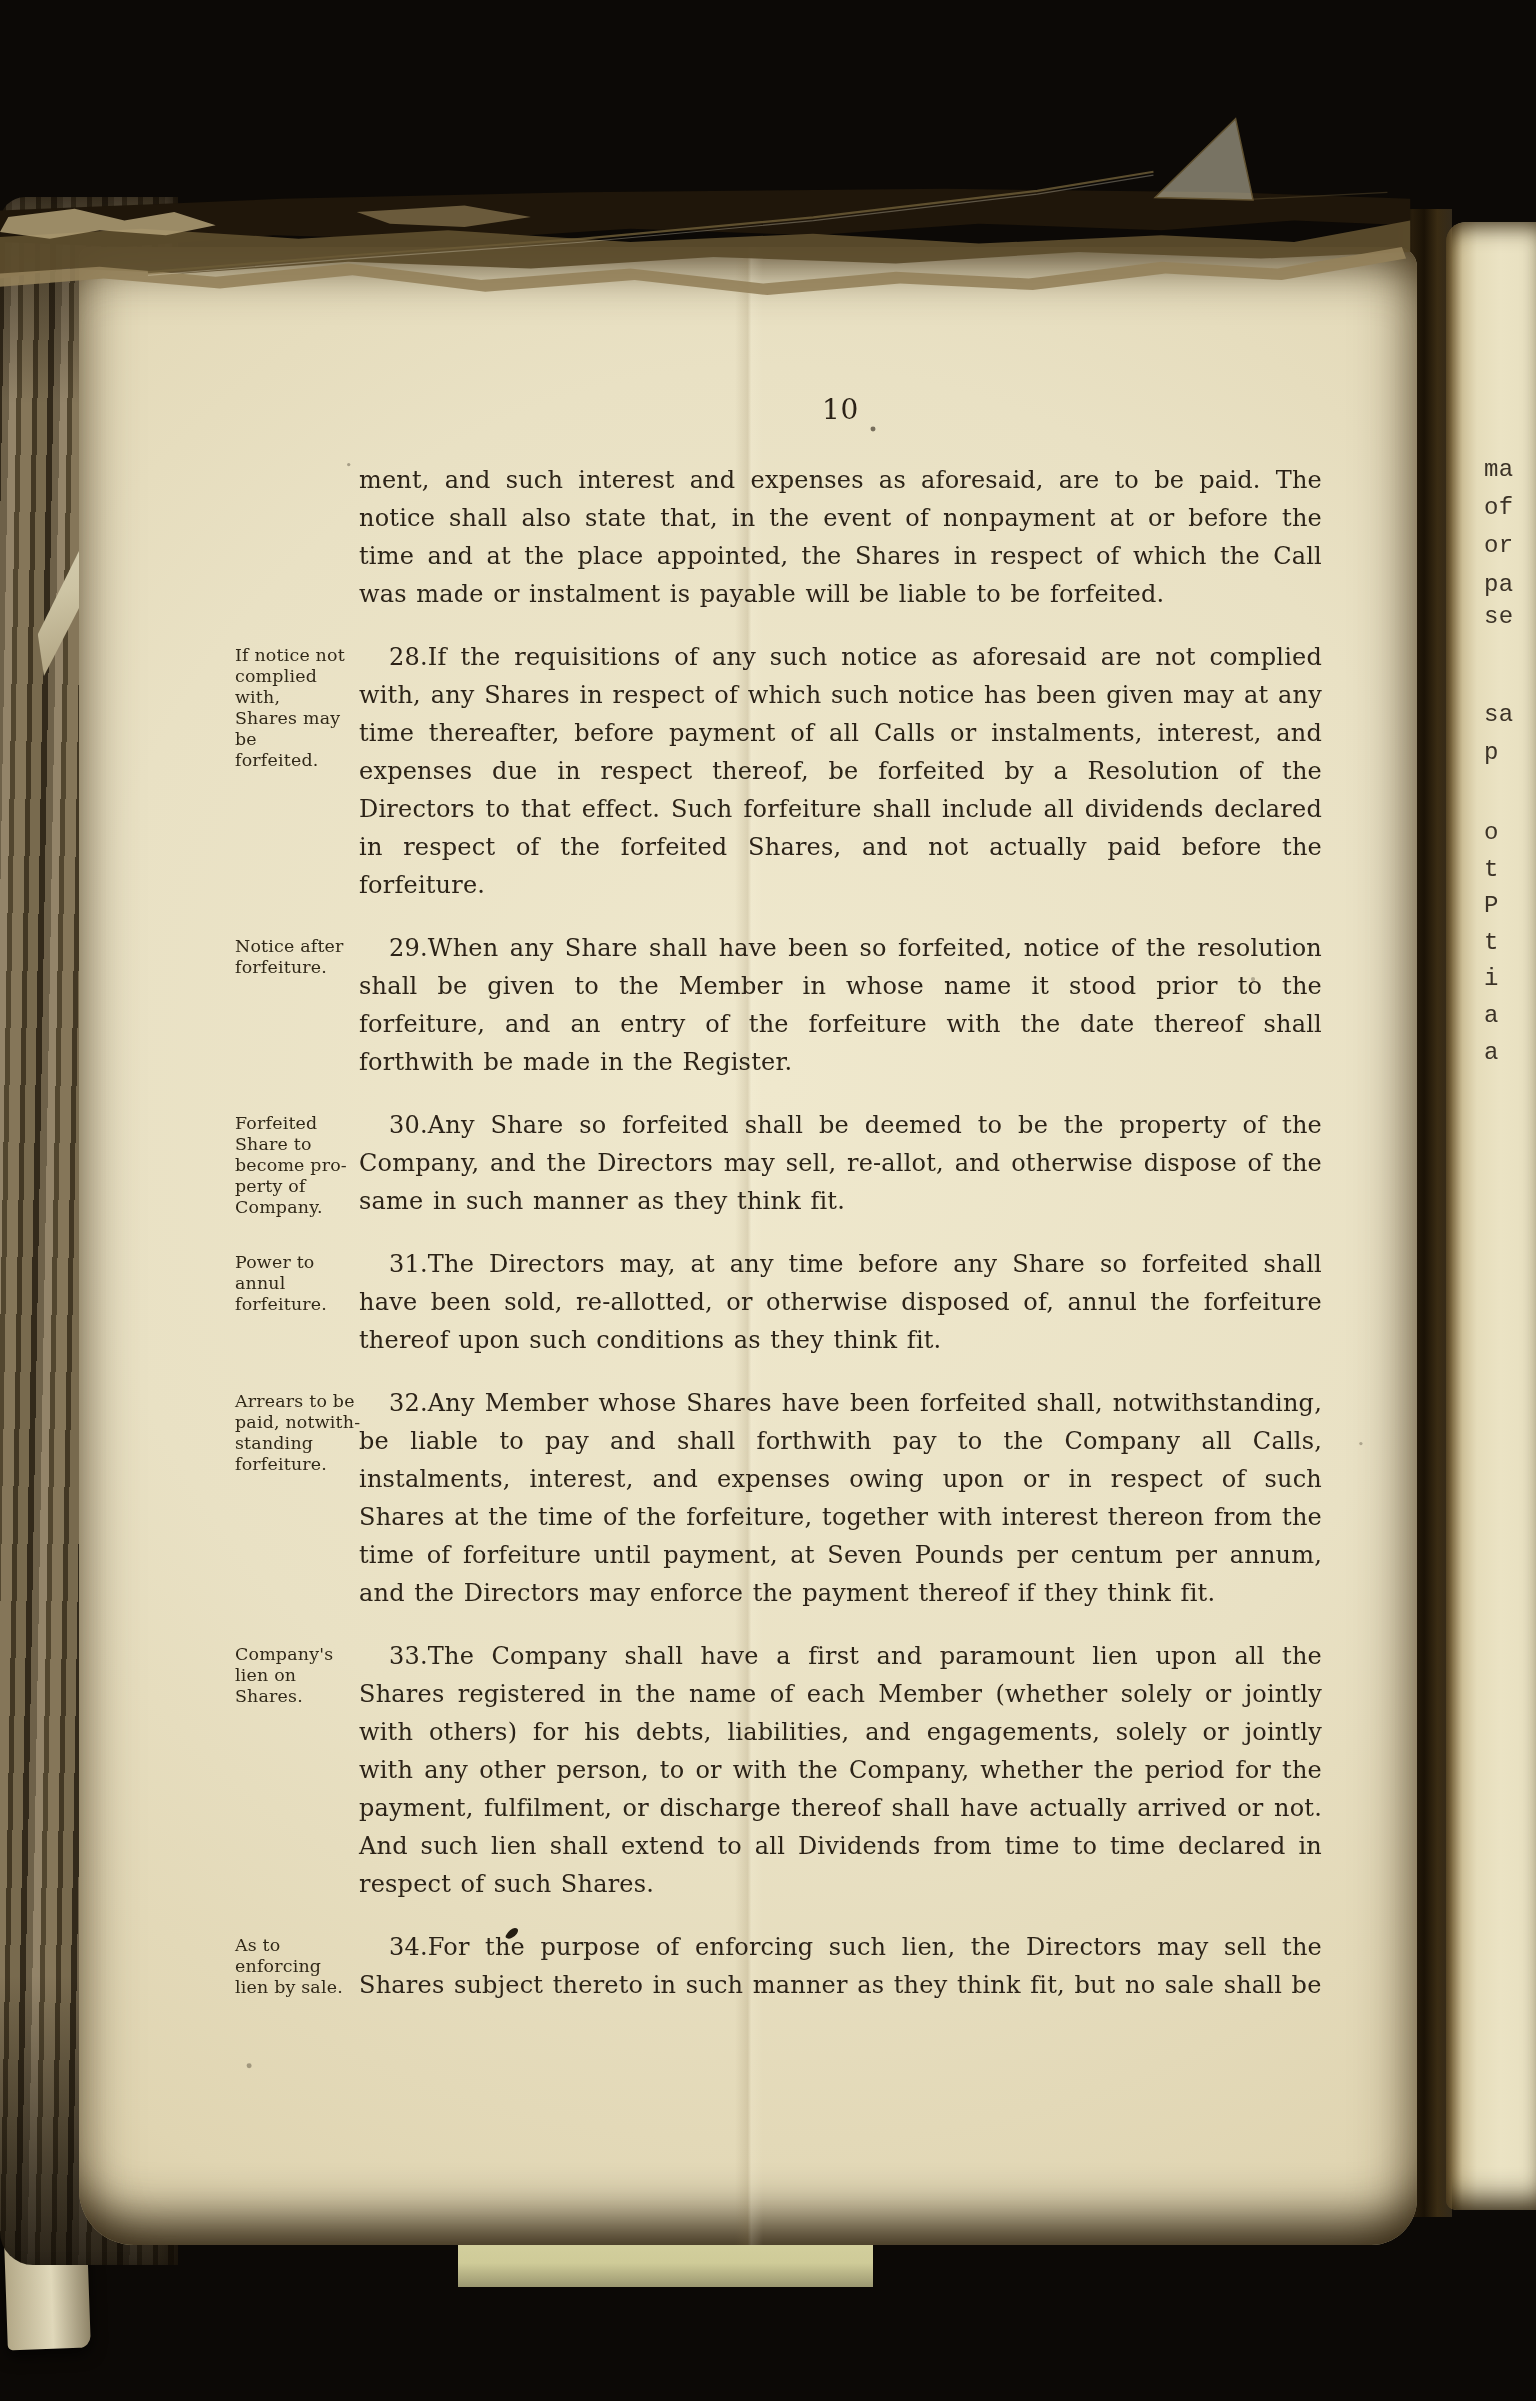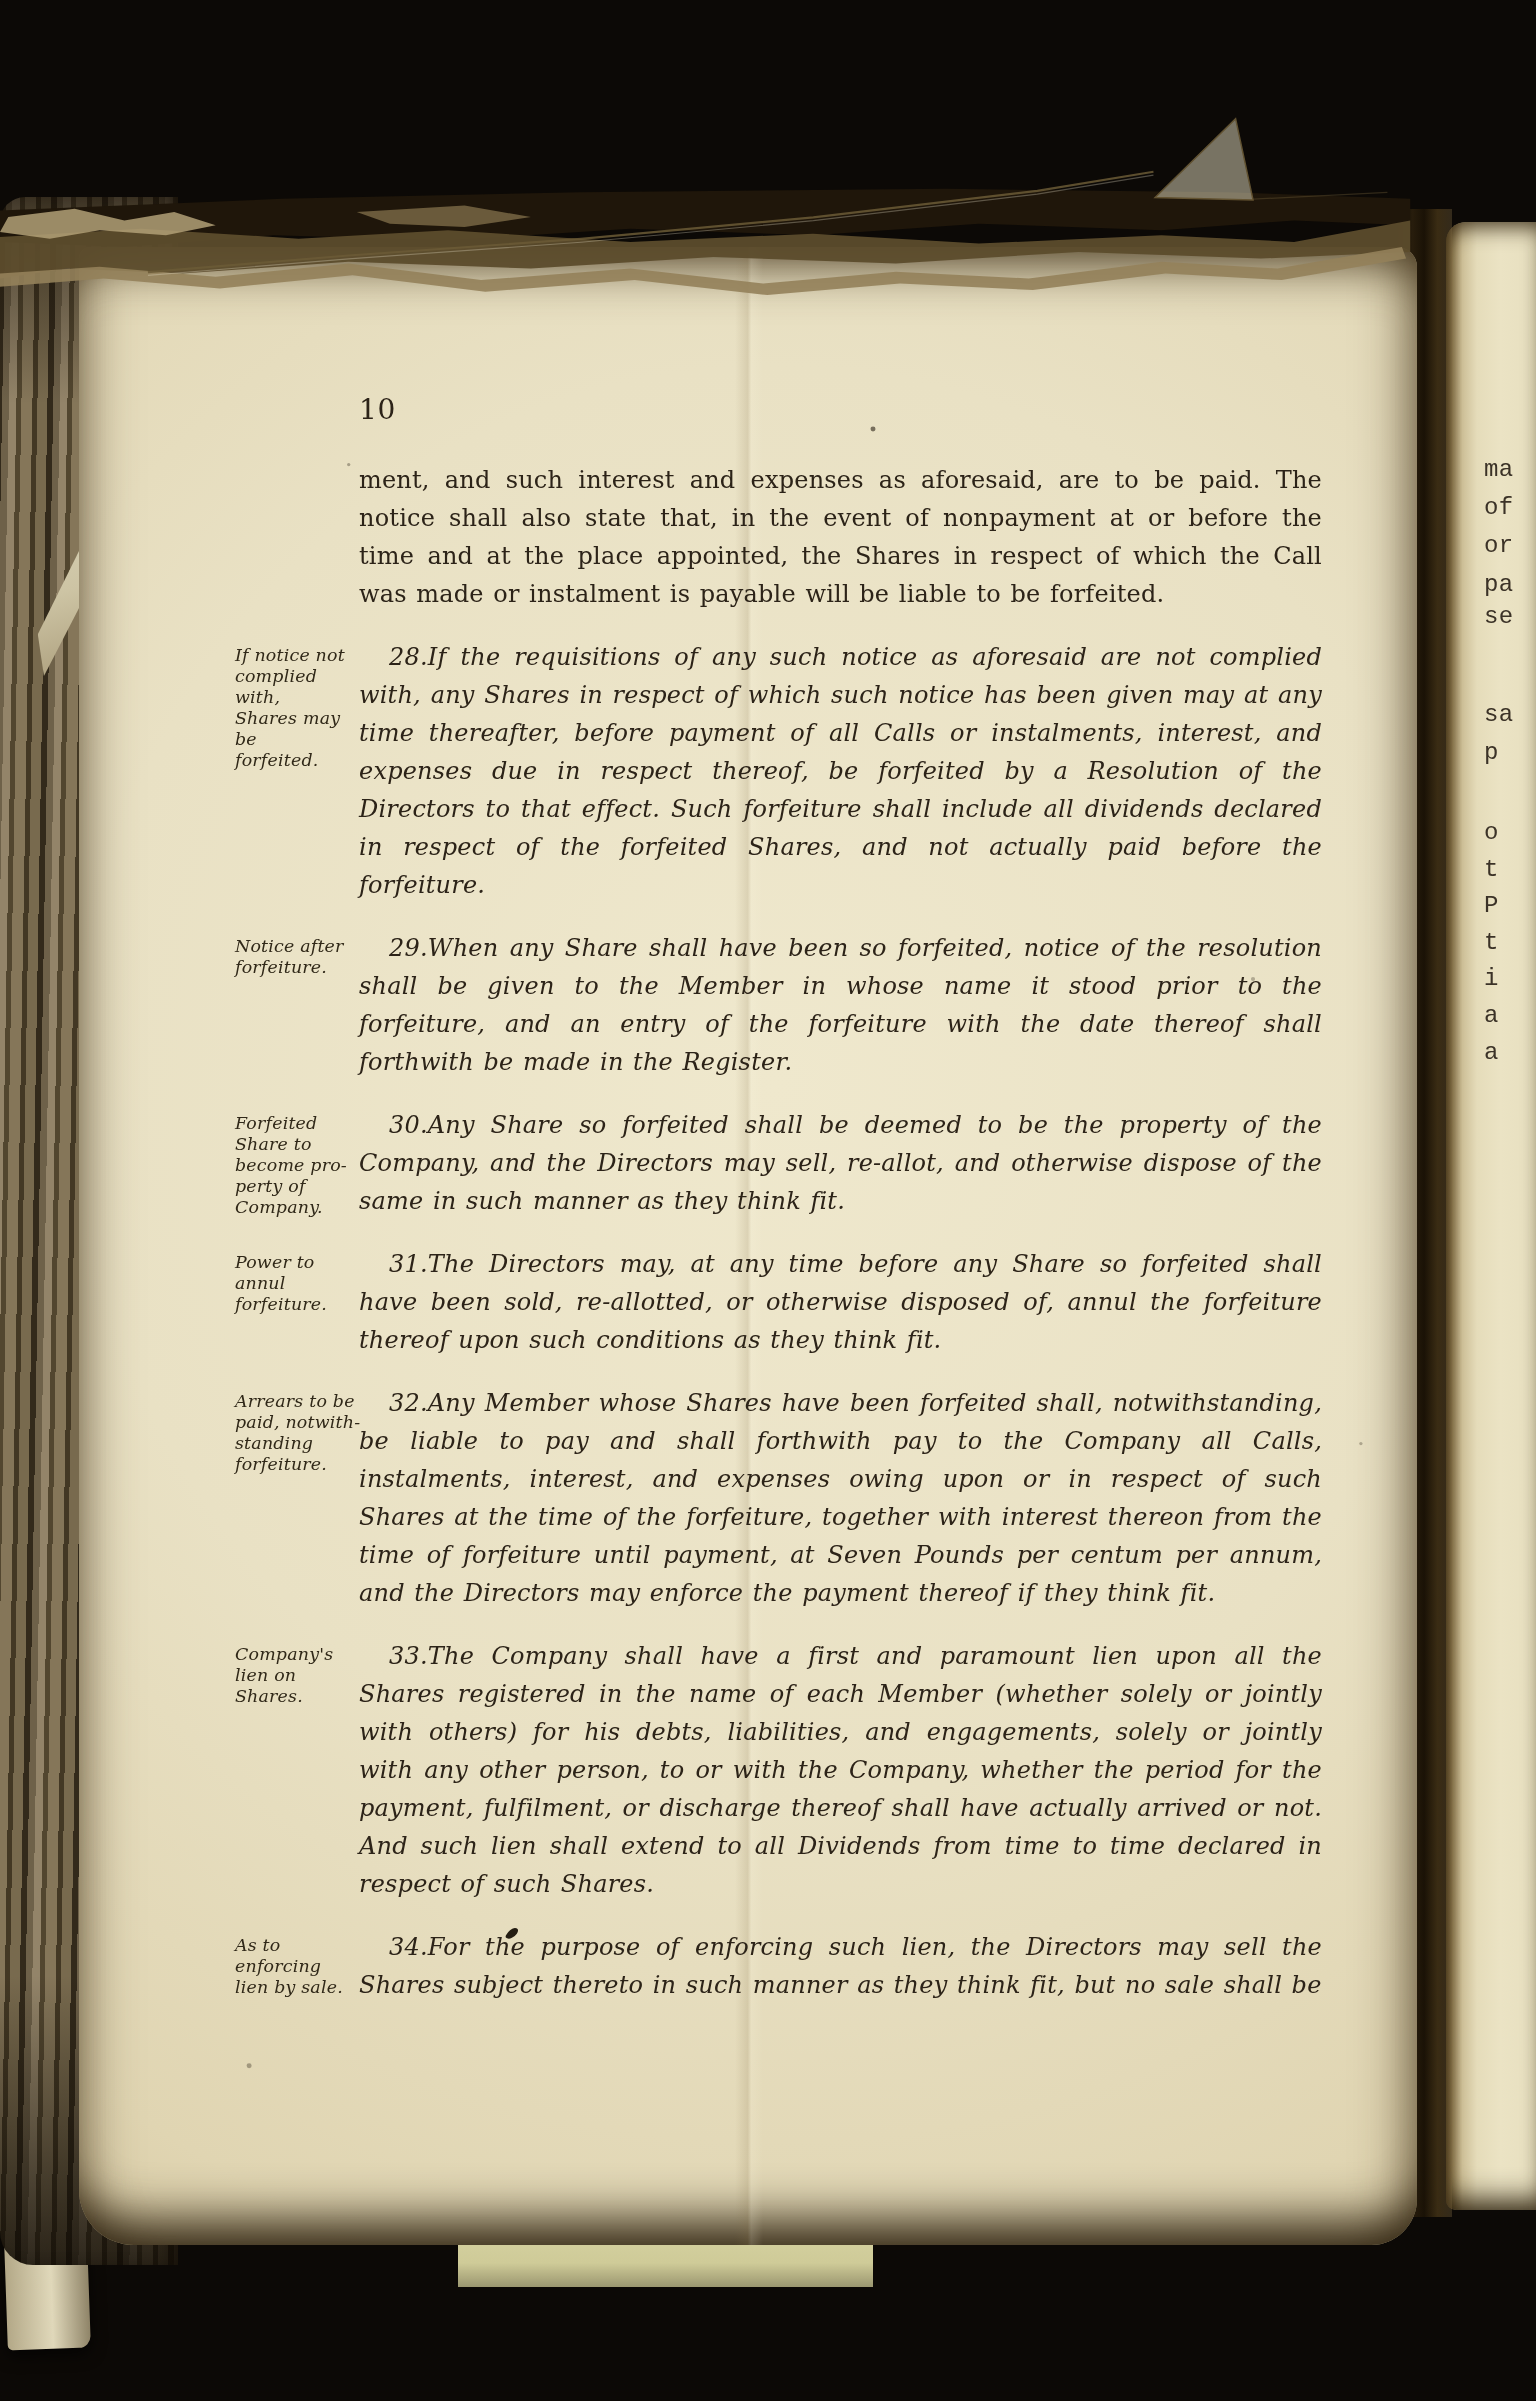--- a/index.html
+++ b/index.html
@@ -72,24 +72,24 @@
     background: linear-gradient(90deg, rgba(0,0,0,0) 0%, rgba(130,110,70,.17) 45%, rgba(255,250,230,.15) 58%, rgba(0,0,0,0) 100%);
   }
   
   .text-col {
     position: absolute; left: 280px; top: 214px; width: 963px;
     color: #2c2318; font-size: 24px; line-height: 38px;
     text-align: justify; word-spacing: 1.7px; letter-spacing: 0.2px;
   }
   .page-number {
     position: absolute; top: -70px; left: 0; width: 100%;
-    text-align: left; font-size: 28px; letter-spacing: 0.8px; text-indent: 0;
+    text-align: center; font-size: 28px; letter-spacing: 0.8px; text-indent: 0;
   }
   .body-par { margin: 0; }
-  .clause { position: relative; margin-top: 25px; font-style: italic; }
+  .clause { position: relative; margin-top: 25px; }
   .clause-par { text-indent: 30px; }
   .clause-no { margin-right: 0; }
   .margin-note {
     position: absolute; left: -124px; top: 6.6px; width: 126px;
     font-size: 17.4px; line-height: 21px; text-align: left; text-indent: 0;
     word-spacing: 0; white-space: pre-line; color: #302818;
   }
   
   .ink-mark {
     position: absolute; left: 429px; top: 1680px; width: 8.3px; height: 13.3px;

